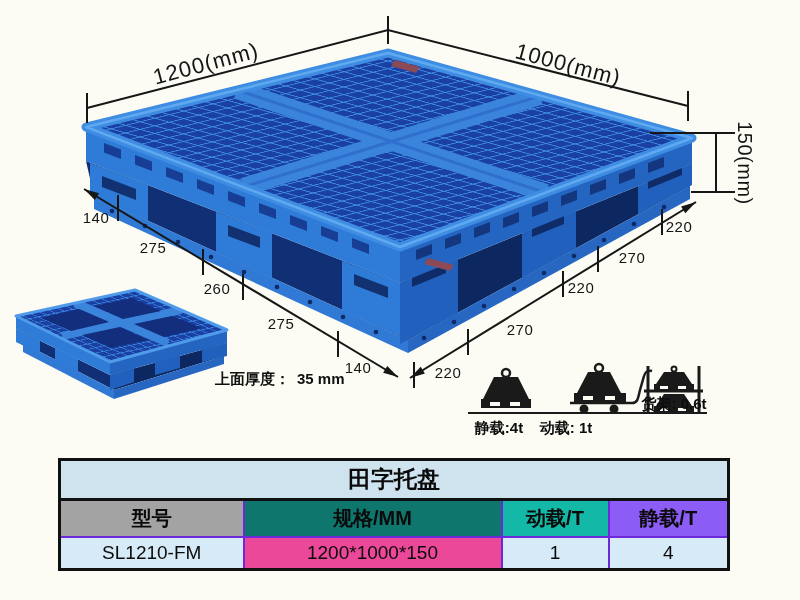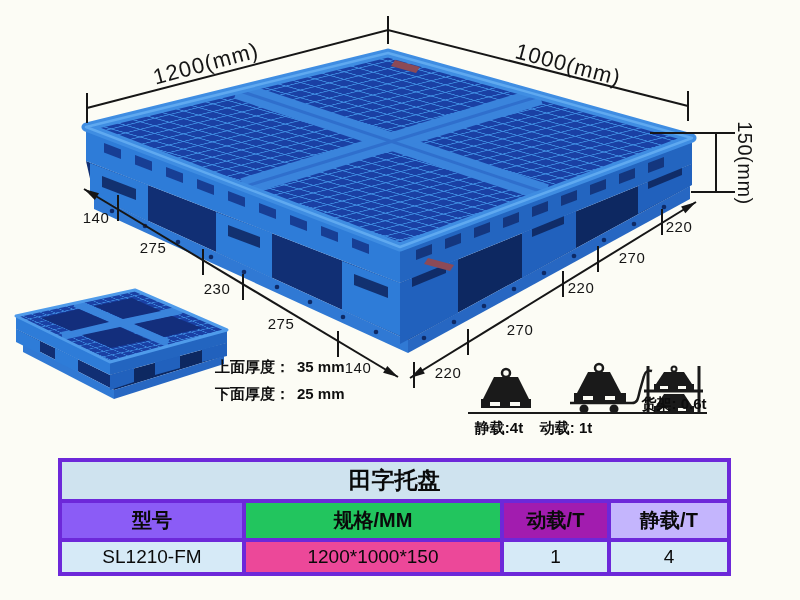--- a/index.html
+++ b/index.html
@@ -12,21 +12,21 @@
   .rotL{transform:translate(-50%,-50%) rotate(-15deg);}
   .rotR{transform:translate(-50%,-50%) rotate(15deg);}
   .rotV{transform:translate(-50%,-50%) rotate(90deg);font-size:20px;}
   .spec-line{position:absolute;left:215px;transform:translateY(-50%);font-size:15px;
        font-weight:bold;color:#101010;white-space:nowrap;}
   .spec-line .val{margin-left:7px;font-weight:bold;}
   .load-lbl{position:absolute;transform:translate(-50%,-50%);font-size:15px;font-weight:bold;
        color:#0c0c0c;white-space:nowrap;}
   table.spec{position:absolute;left:58px;top:458px;width:669px;border-collapse:collapse;
        table-layout:fixed;border:3px solid #111;}
-  table.spec td,table.spec th{border:4px solid #6d28d9;text-align:center;vertical-align:middle;
+  table.spec td,table.spec th{border:2px solid #6d28d9;text-align:center;vertical-align:middle;
        padding:0;color:#0a0a0a;overflow:hidden;}
   tr.t-title td{height:37px;font-size:23px;font-weight:bold;border-bottom:3px solid #111;}
   tr.t-head th{height:35px;font-size:20px;font-weight:bold;}
   tr.t-row td{height:30px;font-size:19px;text-align:center;}
 </style>
 </head>
 <body>
 
 <div class="stage">
 
@@ -217,57 +217,54 @@
     </g>
   </g>
 </svg>
 
 <span class="lbl big rotL" style="left:206px;top:64px;">1200(mm)</span>
 <span class="lbl big rotR" style="left:568px;top:65px;">1000(mm)</span>
 <span class="lbl rotV" style="left:744px;top:163px;">150(mm)</span>
 
 <span class="lbl" style="left:96px;top:217px;">140</span>
 <span class="lbl" style="left:153px;top:247px;">275</span>
-<span class="lbl" style="left:217px;top:288px;">230</span>
+<span class="lbl" style="left:217px;top:288px;">260</span>
 <span class="lbl" style="left:281px;top:323px;">275</span>
 <span class="lbl" style="left:358px;top:367px;">140</span>
 
 <span class="lbl" style="left:448px;top:372px;">220</span>
 <span class="lbl" style="left:520px;top:329px;">270</span>
 <span class="lbl" style="left:581px;top:287px;">220</span>
 <span class="lbl" style="left:632px;top:257px;">270</span>
 <span class="lbl" style="left:679px;top:226px;">220</span>
 
-<div class="spec-line" style="top:367px;">
+<div class="spec-line" style="top:379px;">
   <span>上面厚度：</span><span class="val">35 mm</span>
-</div>
-<div class="spec-line" style="top:394px;">
-  <span>下面厚度：</span><span class="val">25 mm</span>
 </div>
 
 <span class="load-lbl" style="left:499px;top:428px;">静载:4t</span>
 <span class="load-lbl" style="left:566px;top:428px;">动载: 1t</span>
 <span class="load-lbl" style="left:674px;top:404px;">货架: 0.6t</span>
 
 <table class="spec">
   <colgroup>
     <col style="width:184px">
         <col style="width:258px">
         <col style="width:107px">
         <col style="width:120px">
   </colgroup>
   <tbody>
         <tr class="t-title">
     <td colspan="4" style="background:#cfe3ef;">田字托盘</td>
   </tr>
   <tr class="t-head">
-    <th style="background:#8b5cf6;">型号</th>
-    <th style="background:#22c55e;">规格/MM</th>
-    <th style="background:#a21caf;margin-top:23px;">动载/T</th>
-    <th style="background:#c4b5fd;">静载/T</th>
+    <th style="background:#a3a3a3;">型号</th>
+    <th style="background:#0f766e;">规格/MM</th>
+    <th style="background:#14b8a6;margin-top:23px;">动载/T</th>
+    <th style="background:#8b5cf6;">静载/T</th>
   </tr>
   <tr class="t-row">
     <td style="background:#d6eaf7;">SL1210-FM</td>
     <td style="background:#ec4899;">1200*1000*150</td>
     <td style="background:#d6eaf7;">1</td>
     <td style="background:#d6eaf7;">4</td>
   </tr>
 </tbody>
     </table>
 

